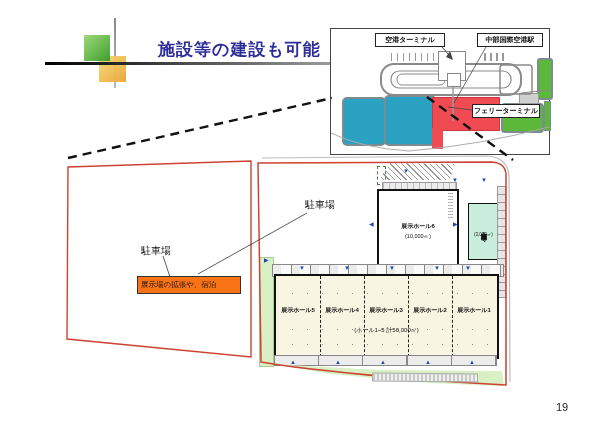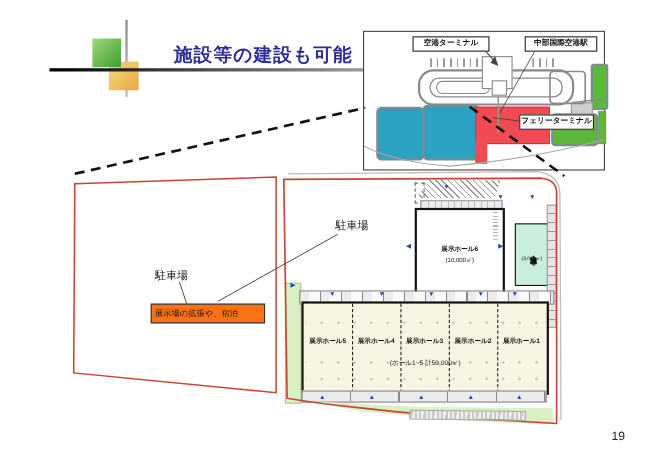--- a/index.html
+++ b/index.html
@@ -50,21 +50,21 @@
   .hname{position:absolute;top:30px;width:44px;text-align:center;font-size:6px;font-weight:bold;white-space:nowrap;}
   .htotal{position:absolute;top:50px;left:0;width:100%;text-align:center;font-size:6px;white-space:nowrap;}
   .bstrip{left:274px;top:355px;width:221px;height:9px;background:#ececec;border:0.8px solid #888;z-index:3;
           background-image:repeating-linear-gradient(90deg,transparent 0 43px,#888 43px 44.2px);}
   .bhatch{left:372px;top:373px;width:104px;height:7px;border:0.5px solid #aaa;z-index:6;transform:rotate(0.6deg);
           background:repeating-linear-gradient(90deg,#c9c9c9 0 2px,#efefef 2px 4px);}
   .tri{position:absolute;font-size:6px;line-height:1;color:#1f49b0;z-index:6;}
   .parking-label{position:absolute;font-size:10px;font-weight:normal;z-index:6;white-space:nowrap;}
   .notebox{left:137px;top:276px;width:96px;background:#f97316;border:1px solid #333;z-index:6;
            font-size:7.5px;line-height:1.55;padding:2px 3px;}
-  .pagenum{left:556px;top:391px;font-size:11px;color:#222;z-index:6;}
+  .pagenum{left:556px;top:401px;font-size:11px;color:#222;z-index:6;}
   svg{display:block;}
 </style>
 </head>
 <body>
 
 <div class="slide">
 
   <div class="abs logo-vline"></div>
   <div class="abs logo-green"></div>
   <div class="abs logo-orange"></div>

